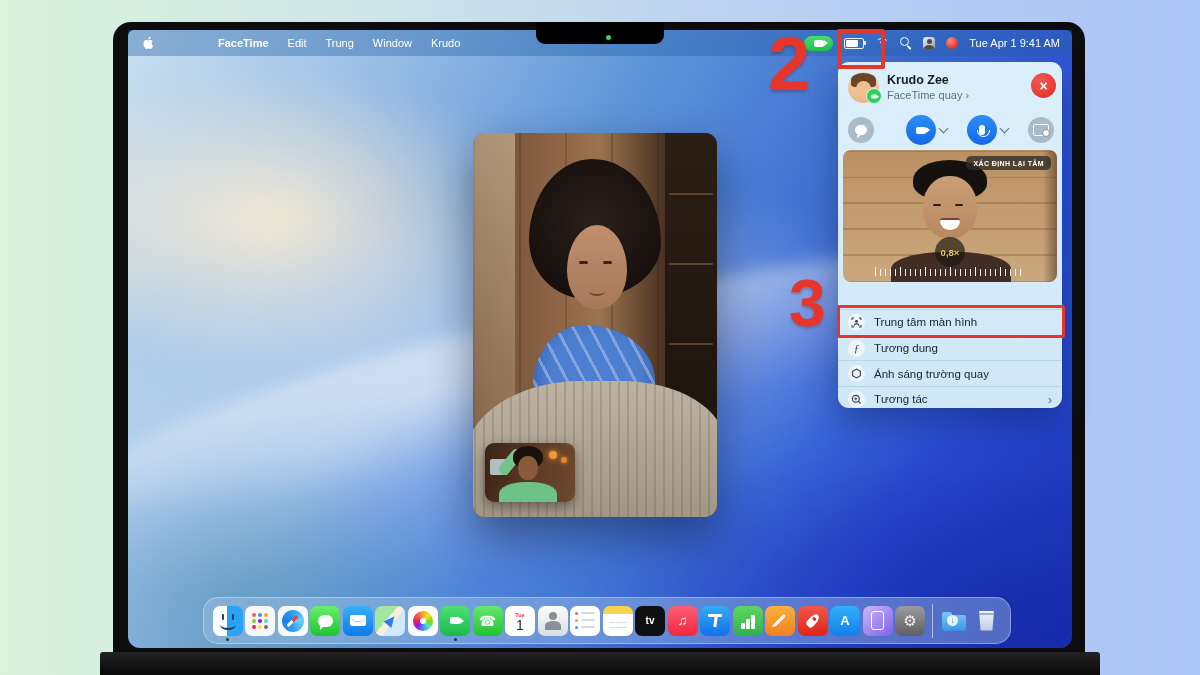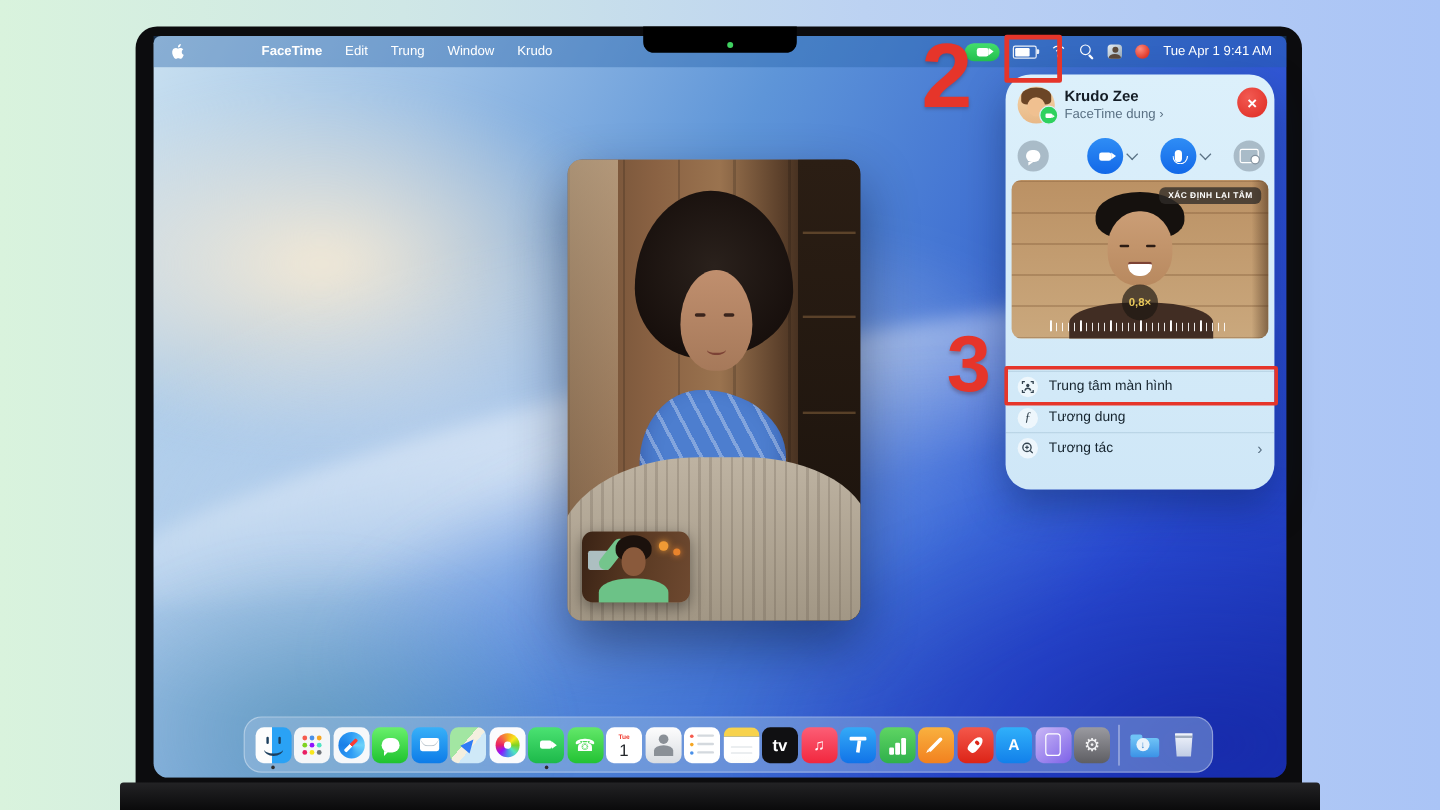--- a/index.html
+++ b/index.html
@@ -114,21 +114,21 @@
   .i-calendar .dy{font-size:14px;color:#24272b;line-height:15px;font-weight:300;}
   .i-contacts{background:linear-gradient(#fdfdfd,#d9dde2);}
   .i-contacts .head{position:absolute;left:11px;top:6px;width:8px;height:8px;border-radius:50%;background:#8a9097;}
   .i-contacts .bod{position:absolute;left:7px;top:15px;width:16px;height:9px;border-radius:50% 50% 0 0;background:#8a9097;}
   .i-reminders{background:#fff;}
   .i-reminders .row{position:absolute;left:5px;height:3px;width:20px;}
   .i-reminders .row i{position:absolute;left:0;top:0;width:3px;height:3px;border-radius:50%;}
   .i-reminders .row b{position:absolute;left:6px;top:.5px;width:14px;height:2px;background:#d4d9de;border-radius:1px;}
   .i-notes{background:linear-gradient(#fff 0 70%,#fdfdfb);border-top:8px solid #f7d24c;box-sizing:border-box;}
   .i-notes .ln{position:absolute;left:6px;width:18px;height:1.6px;background:#d8dde2;border-radius:1px;}
-  .i-tv{background:#101012;color:#fff;font-weight:bold;font-size:14px;letter-spacing:0;}
+  .i-tv{background:#101012;color:#fff;font-weight:bold;font-size:10px;letter-spacing:0;}
   .i-music{background:linear-gradient(#fc5e76,#f2273e);color:#fff;font-size:13px;}
   .i-keynote{background:linear-gradient(#34aaf7,#1173e8);}
   .i-keynote .bar{position:absolute;left:8px;top:8px;width:14px;height:3.5px;background:#fff;border-radius:1px;}
   .i-keynote .stem{position:absolute;left:14px;top:11px;width:2.6px;height:10px;background:#fff;transform:rotate(8deg);}
   .i-numbers{background:linear-gradient(#5fd563,#2fb04b);}
   .i-numbers .b1,.i-numbers .b2,.i-numbers .b3{position:absolute;bottom:7px;width:4px;background:#fff;border-radius:1px;}
   .i-numbers .b1{left:8px;height:6px;}.i-numbers .b2{left:13px;height:10px;}.i-numbers .b3{left:18px;height:14px;}
   .i-pages{background:linear-gradient(#f9b13f,#f2811f);}
   .i-pages .pen{width:3.4px;height:15px;background:#fff;border-radius:2px 2px 1px 1px;transform:rotate(45deg);position:relative;}
   .i-pages .pen::after{content:'';position:absolute;left:0;bottom:-3px;border-left:1.7px solid transparent;border-right:1.7px solid transparent;border-top:3.4px solid #fff;}
@@ -141,21 +141,21 @@
   .i-settings{background:linear-gradient(#9a9aa0,#5e5e63);color:#f2f2f4;font-size:15px;}
   .i-downloads{background:transparent;}
   .i-downloads .fold{width:24px;height:16px;background:linear-gradient(#6fc3f6,#3b92e6);border-radius:2.5px;position:relative;margin-top:4px;}
   .i-downloads .fold::before{content:'';position:absolute;left:0;top:-3px;width:10px;height:4px;background:#6fc3f6;border-radius:2px 2px 0 0;}
   .i-downloads .badge{position:absolute;left:8px;top:9px;width:11px;height:11px;border-radius:50%;background:#eaf3fb;color:#1f76c8;font-size:8px;line-height:11px;text-align:center;}
   .i-trash{background:transparent;}
   .i-trash .bin{width:17px;height:20px;background:linear-gradient(rgba(250,252,255,.95),rgba(205,216,232,.88));clip-path:polygon(6% 0,94% 0,85% 100%,15% 100%);border-radius:2px;position:relative;}
   .i-trash .bin::after{content:'';position:absolute;left:0;top:2.5px;width:100%;height:1.6px;background:rgba(130,145,165,.7);}
 
   
-  .panel{left:838px;top:62px;width:224px;height:346px;border-radius:21px;z-index:8;
+  .panel{left:838px;top:62px;width:224px;height:346px;border-radius:11px;z-index:8;
     background:linear-gradient(#dcf0fb,#cfe7f7);box-shadow:0 14px 34px rgba(10,30,70,.38);}
   .p-avatar{position:absolute;left:10px;top:10px;width:31px;height:31px;border-radius:50%;background:linear-gradient(#f5d4a8,#e8b887);overflow:visible;}
   .p-avatar .ahair{position:absolute;left:3px;top:1px;width:25px;height:14px;border-radius:50% 50% 20% 20%;background:#6b4526;}
   .p-avatar .aface{position:absolute;left:8px;top:9px;width:15px;height:16px;border-radius:50%;background:#f0c090;}
   .p-avatar .abadge{position:absolute;right:-3px;bottom:-1px;width:14px;height:14px;border-radius:50%;background:#2ed15e;border:1.5px solid #dcf0fb;display:flex;align-items:center;justify-content:center;}
   .p-avatar .abadge .camg{transform:scale(.55);}
   .p-name{position:absolute;left:49px;top:11px;font-size:12.5px;font-weight:bold;color:#141d26;}
   .p-sub{position:absolute;left:49px;top:27px;font-size:11px;color:#5a7184;}
   .p-close{position:absolute;left:193px;top:11px;width:25px;height:25px;border-radius:50%;background:radial-gradient(circle at 38% 32%,#f25a52,#de2a22);
     color:#fff;font-size:14px;font-weight:bold;display:flex;align-items:center;justify-content:center;}
@@ -286,21 +286,21 @@
 
   <div class="abs panel">
     <div class="p-avatar">
       <span class="ahair"></span>
         <span class="aface"></span>
       <span class="abadge">
           <span class="camg"></span>
         </span>
     </div>
     <div class="p-name">Krudo Zee</div>
-    <div class="p-sub"><span>FaceTime dung</span> <span>›</span></div>
+    <div class="p-sub"><span>FaceTime quay</span> <span>›</span></div>
     <div class="p-close">×</div>
 
     <div class="p-btnrow">
       <span class="cir c-gray" style="width:26px;height:26px;margin-left:10px">
           <span class="chatglyph"></span>
         </span>
       <span class="cir c-blue" style="width:30px;height:30px;margin-left:32px">
           <span class="camg"></span>
         </span>
       <span class="chv"></span>
@@ -340,20 +340,28 @@
               </g>
             </svg>
         </span>
         <span class="p-lbl">Trung tâm màn hình</span>
       </div>
       <div class="p-row">
         <span class="p-ic">
             <span class="fglyph">ƒ</span>
           </span>
         <span class="p-lbl">Tương dung</span>
+      </div>
+      <div class="p-row">
+        <span class="p-ic">
+          <svg width="11" height="11" viewBox="0 0 16 16">
+              <polygon points="8,1.5 13.6,4.7 13.6,11.3 8,14.5 2.4,11.3 2.4,4.7" fill="none" stroke="#33434f" stroke-width="1.6"></polygon>
+            </svg>
+        </span>
+        <span class="p-lbl">Ánh sáng trường quay</span>
       </div>
       <div class="p-row">
         <span class="p-ic">
           <svg width="11" height="11" viewBox="0 0 16 16">
               <g fill="none" stroke="#33434f" stroke-width="1.6">
                 <circle cx="7" cy="7" r="5"></circle>
                 <path d="M10.8 10.8L14 14"></path>
                 <path d="M7 4.8v4.4M4.8 7h4.4" stroke-width="1.4"></path>
               </g>
             </svg>

